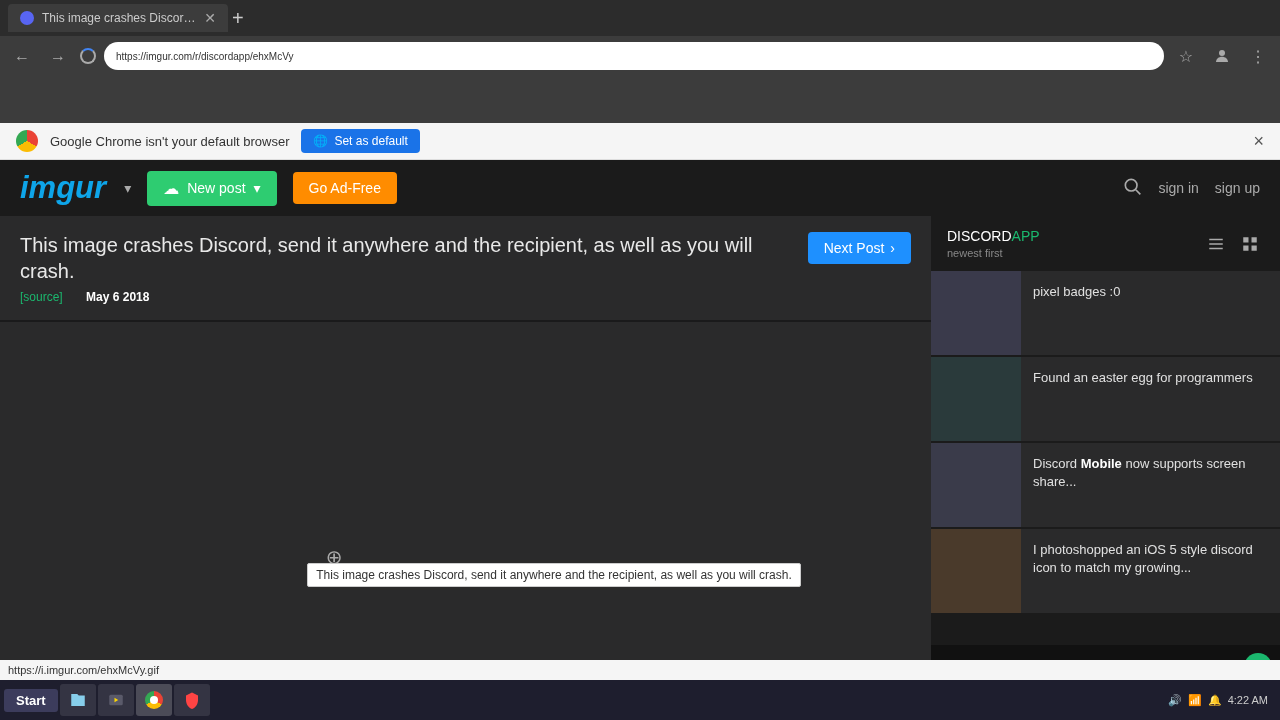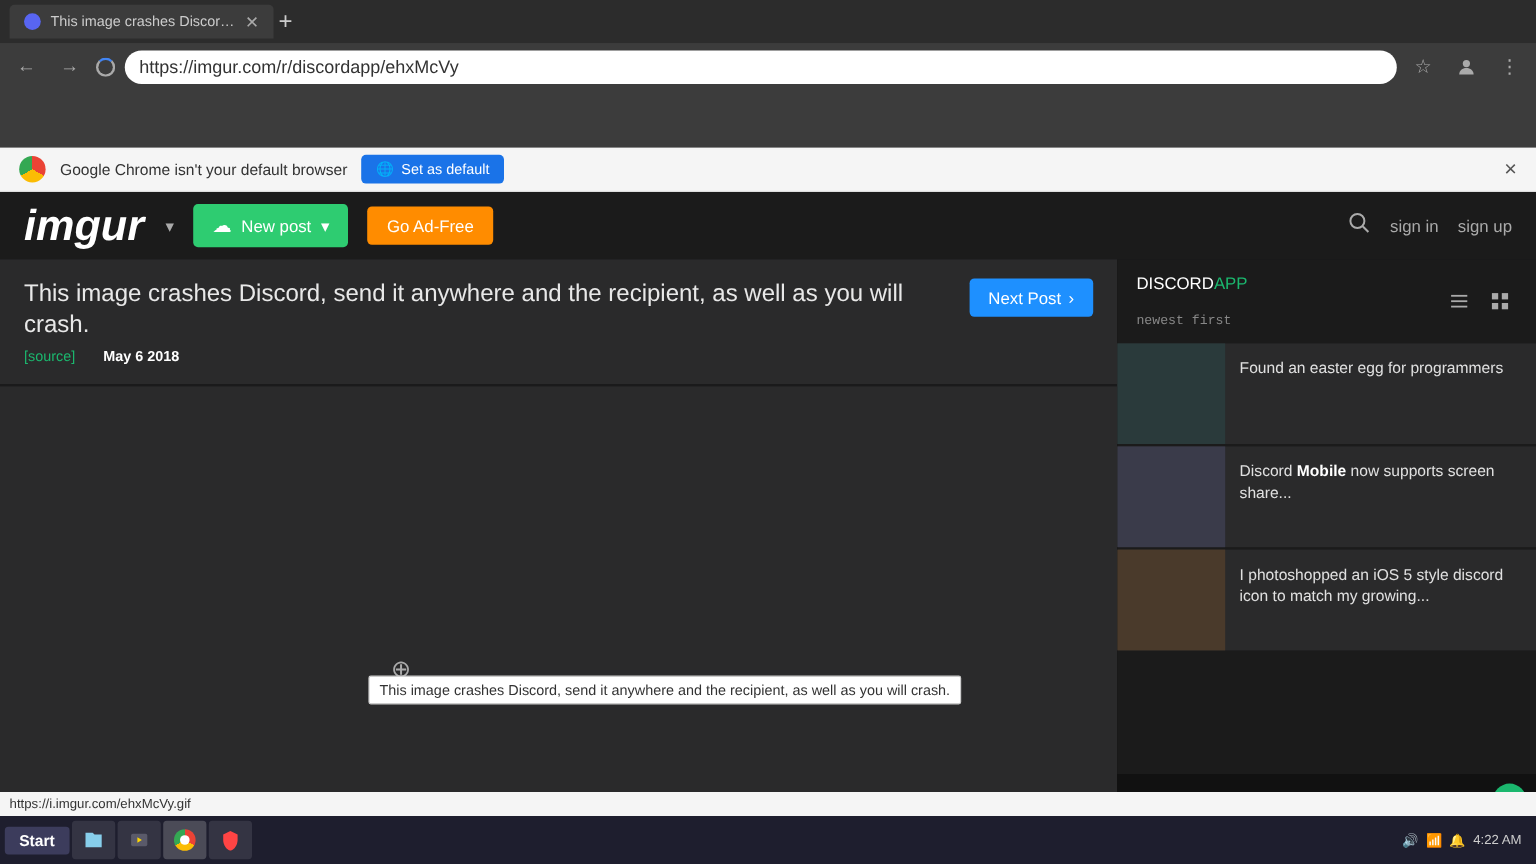--- a/index.html
+++ b/index.html
@@ -44,21 +44,21 @@
       background: none; border: none; color: #aaa; font-size: 16px; cursor: pointer; width: 28px; height: 28px;
       display: flex; align-items: center; justify-content: center; border-radius: 50%;
     }
     .loading-spinner {
       width: 16px; height: 16px; border: 2px solid #aaa; border-top-color: #4285f4;
       border-radius: 50%; animation: spin 0.8s linear infinite;
     }
     @keyframes spin { to { transform: rotate(360deg); } }
     .address-input {
       flex: 1; background: #fff; border: none; border-radius: 16px;
-      height: 28px; padding: 0 12px; font-size: 15px; color: #333; outline: none;
+      height: 28px; padding: 0 12px; font-size: 10px; color: #333; outline: none;
     }
     .star-btn, .profile-btn, .menu-btn {
       background: none; border: none; color: #aaa; font-size: 16px; cursor: pointer;
       width: 28px; height: 28px; display: flex; align-items: center; justify-content: center;
       border-radius: 50%;
     }
 
     .notification-bar {
       background: #f5f5f5;
       display: flex;
@@ -79,21 +79,21 @@
 
     
     .imgur-header {
       background: #1b1b1b;
       display: flex;
       align-items: center;
       padding: 0 20px;
       height: 56px;
       gap: 16px;
     }
-    .imgur-logo { color: #ffffff; font-size: 36px; font-weight: bold; font-style: italic; }
+    .imgur-logo { color: #0ea5e9; font-size: 31px; font-weight: bold; font-style: italic; }
     .logo-caret { color: #aaa; font-size: 14px; margin-left: 2px; }
     .new-post-btn {
       background: #2ecc71; color: white; border: none; border-radius: 4px;
       padding: 8px 16px; font-size: 14px; cursor: pointer; display: flex; align-items: center; gap: 8px;
       font-weight: 500;
     }
     .cloud-icon { font-size: 16px; }
     .ad-free-btn {
       background: #ff8c00; color: white; border: none; border-radius: 4px;
       padding: 8px 16px; font-size: 14px; cursor: pointer; font-weight: 500;
@@ -177,21 +177,21 @@
       flex-direction: column;
     }
     .sidebar-header {
       display: flex;
       align-items: center;
       padding: 12px 16px;
       justify-content: space-between;
     }
     .sidebar-title-discord { color: #fff; }
     .sidebar-title-app { color: #1bb76e; }
-    .sidebar-subtitle { color: #888; font-size: 11px; margin-top: 18px; font-family: Liberation Mono, monospace; }
+    .sidebar-subtitle { color: #888; font-size: 11px; margin-top: 3px; }
     .sidebar-title-area {}
     .sidebar-view-btns { display: flex; gap: 6px; }
     .view-btn {
       background: none; border: none; color: #aaa; font-size: 16px; cursor: pointer;
       width: 28px; height: 28px; display: flex; align-items: center; justify-content: center;
     }
 
     .sidebar-items { flex: 1; overflow: hidden; }
     .sidebar-item {
       display: flex;
@@ -349,20 +349,26 @@
               <rect x="3" y="3" width="7" height="7"></rect>
               <rect x="14" y="3" width="7" height="7"></rect>
               <rect x="3" y="14" width="7" height="7"></rect>
               <rect x="14" y="14" width="7" height="7"></rect>
             </svg>
         </button>
       </div>
     </div>
 
     <div class="sidebar-items">
+      <div class="sidebar-item">
+        <div class="sidebar-item-thumb" style="background:#3a3a4b;"></div>
+        <div class="sidebar-item-content">
+          <div class="sidebar-item-title">pixel badges :0</div>
+        </div>
+      </div>
 
       <div class="sidebar-item">
         <div class="sidebar-item-thumb" style="background:#2a3a3b;"></div>
         <div class="sidebar-item-content">
           <div class="sidebar-item-title">Found an easter egg for programmers</div>
         </div>
       </div>
 
       <div class="sidebar-item">
         <div class="sidebar-item-thumb" style="background:#3a3b4a;"></div>

